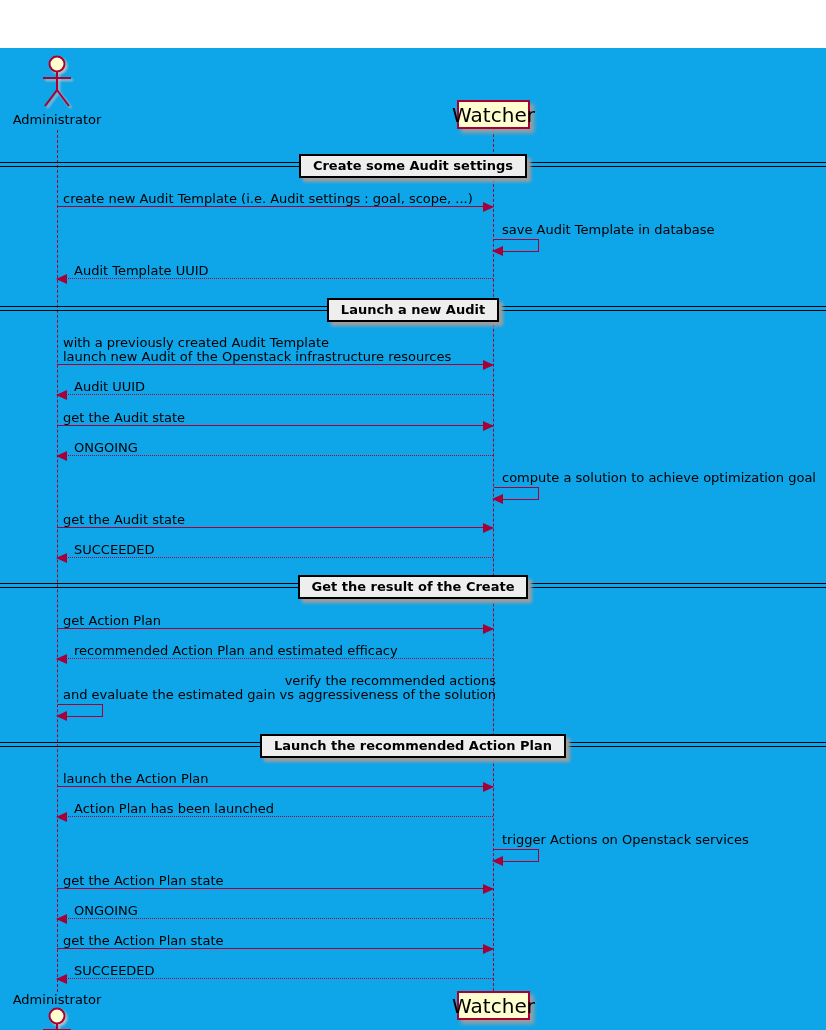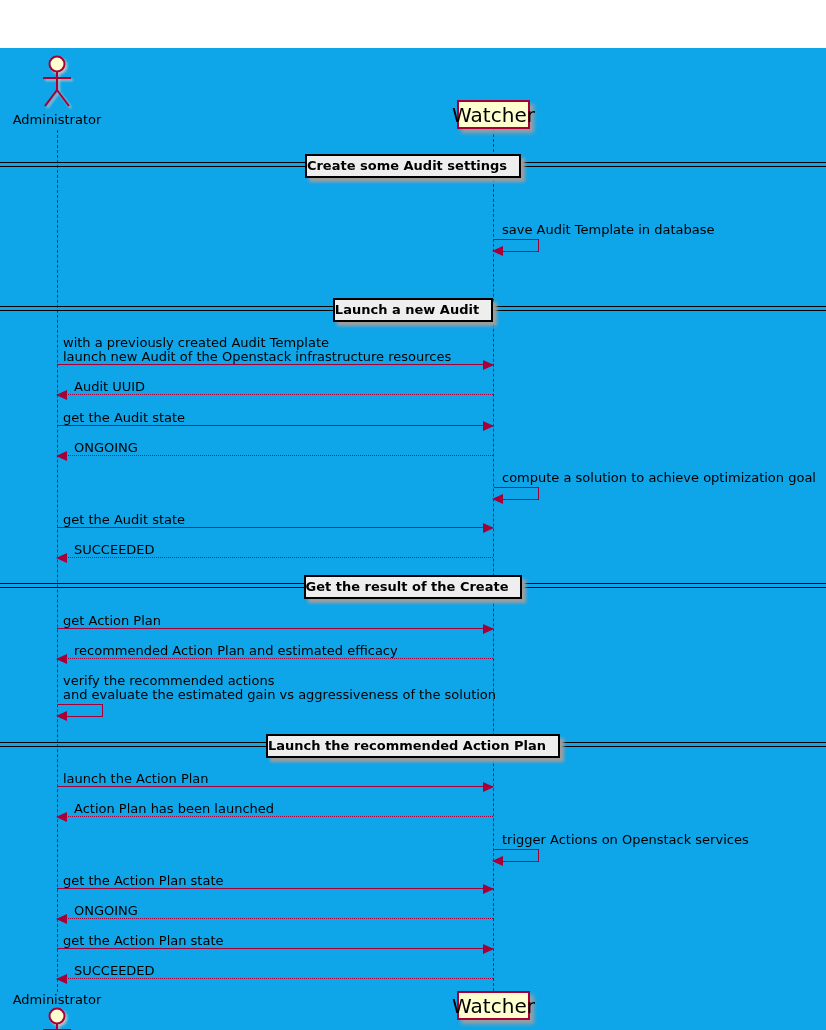--- a/index.html
+++ b/index.html
@@ -18,36 +18,36 @@
     position:absolute; width:73px; height:29px; box-sizing:border-box;
     background:#FEFECE; border:2px solid #A80036;
     display:flex; align-items:center; justify-content:center;
     font-size:20px; box-shadow:4px 4px 4px #9e9e9e;
   }
   
   .divider { position:absolute; left:0; width:100%; height:23px; display:flex; justify-content:center; }
   .div-line { position:absolute; left:0; width:100%; height:0; border-top:1px solid #000; }
   .div-box {
     position:relative; z-index:2; background:#EEEEEE; border:2px solid #000;
-    font-size:13px; font-weight:bold; padding:1px 12px 2px 0; height:17px; line-height:17px;
+    font-size:13px; font-weight:bold; padding:1px 12px 2px 12px; height:17px; line-height:17px;
     box-shadow:4px 4px 3px #9e9e9e; white-space:nowrap;
   }
   
   .msg { position:absolute; left:57px; width:436px; font-size:13px; }
   .msg .lbl { height:14px; line-height:14px; white-space:nowrap; padding-left:6px; }
   .msg.ret .lbl { padding-left:17px; }
   .msg .ln { position:relative; height:0; border-top:1px solid #A80036; }
   .msg.ret .ln { border-top:1px dotted #A80036; }
   .hr { position:absolute; right:-1px; top:-5px; width:0; height:0;
         border-left:11px solid #A80036; border-top:5px solid transparent; border-bottom:5px solid transparent; }
   .hl { position:absolute; left:-1px; top:-5px; width:0; height:0;
         border-right:11px solid #A80036; border-top:5px solid transparent; border-bottom:5px solid transparent; }
   
   .self { position:absolute; font-size:13px; }
-  .self .lbl { height:14px; line-height:14px; white-space:nowrap; padding-left:9px; }
+  .self .lbl { height:14px; line-height:14px; white-space:nowrap; padding-left:9px;text-align:right; }
   .self .loop { position:relative; width:44px; height:11px; margin-top:2px; margin-left:1px;
                 border:1px solid #A80036; border-left:none; box-sizing:content-box; }
   .self .loop .hl { top:auto; bottom:-5px; left:-2px; }
   .self.on-admin .lbl { padding-left:6px; }
 </style>
 </head>
 <body>
 
 <div id="canvas">
 
@@ -66,28 +66,40 @@
   <div class="actor-label" style="left:-8px; top:64px;">Administrator</div>
 
   <div class="participant" style="left:457px; top:52px;">Watcher</div>
 
   <div class="divider" style="top:106px;">
     <div class="div-line" style="top:8px;"></div>
     <div class="div-line" style="top:12px;"></div>
     <div class="div-box">Create some Audit settings</div>
   </div>
 
+  <div class="msg solid" style="top:144px;">
+    <div class="lbl">create new Audit Template (i.e. Audit settings : goal, scope, ...)</div>
+    <div class="ln">
+        <span class="hr"></span>
+      </div>
+  </div>
 
   <div class="self" style="left:493px; top:175px;">
     <div class="lbl">save Audit Template in database</div>
     <div class="loop">
         <span class="hl"></span>
       </div>
   </div>
 
+  <div class="msg ret" style="top:216px;">
+    <div class="lbl">Audit Template UUID</div>
+    <div class="ln">
+        <span class="hl"></span>
+      </div>
+  </div>
 
   <div class="divider" style="top:250px;">
     <div class="div-line" style="top:8px;"></div>
     <div class="div-line" style="top:12px;"></div>
     <div class="div-box">Launch a new Audit</div>
   </div>
 
   <div class="msg solid" style="top:288px;">
     <div class="lbl">with a previously created Audit Template</div>
     <div class="lbl">launch new Audit of the Openstack infrastructure resources</div>

